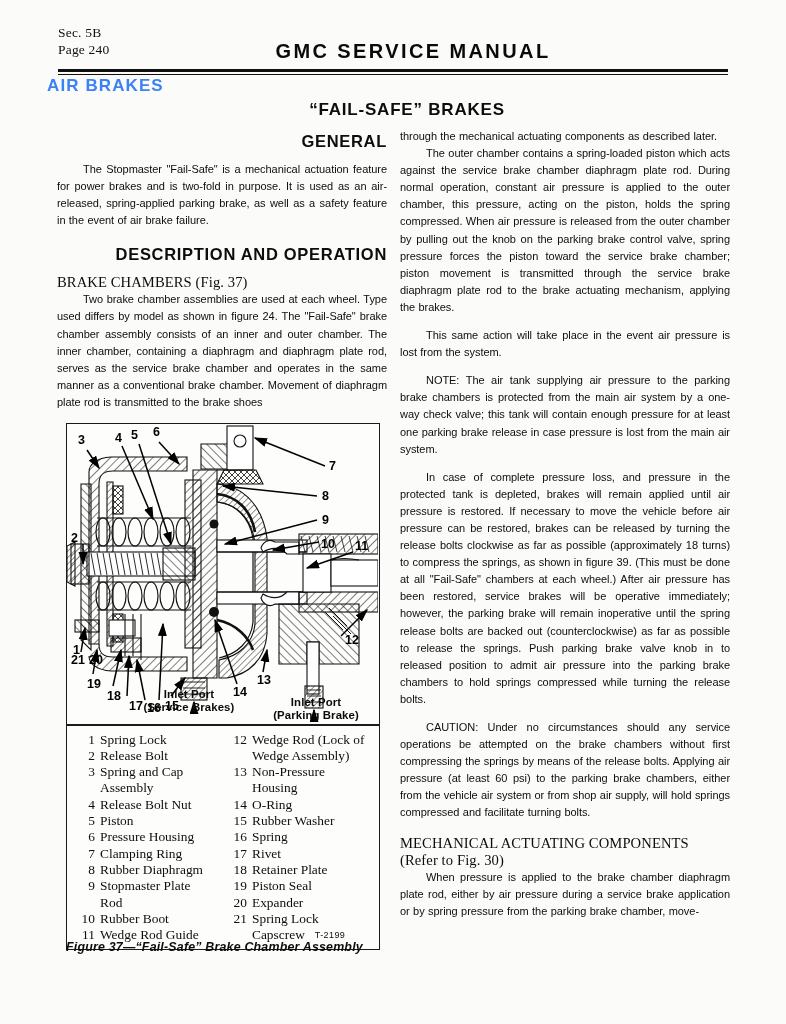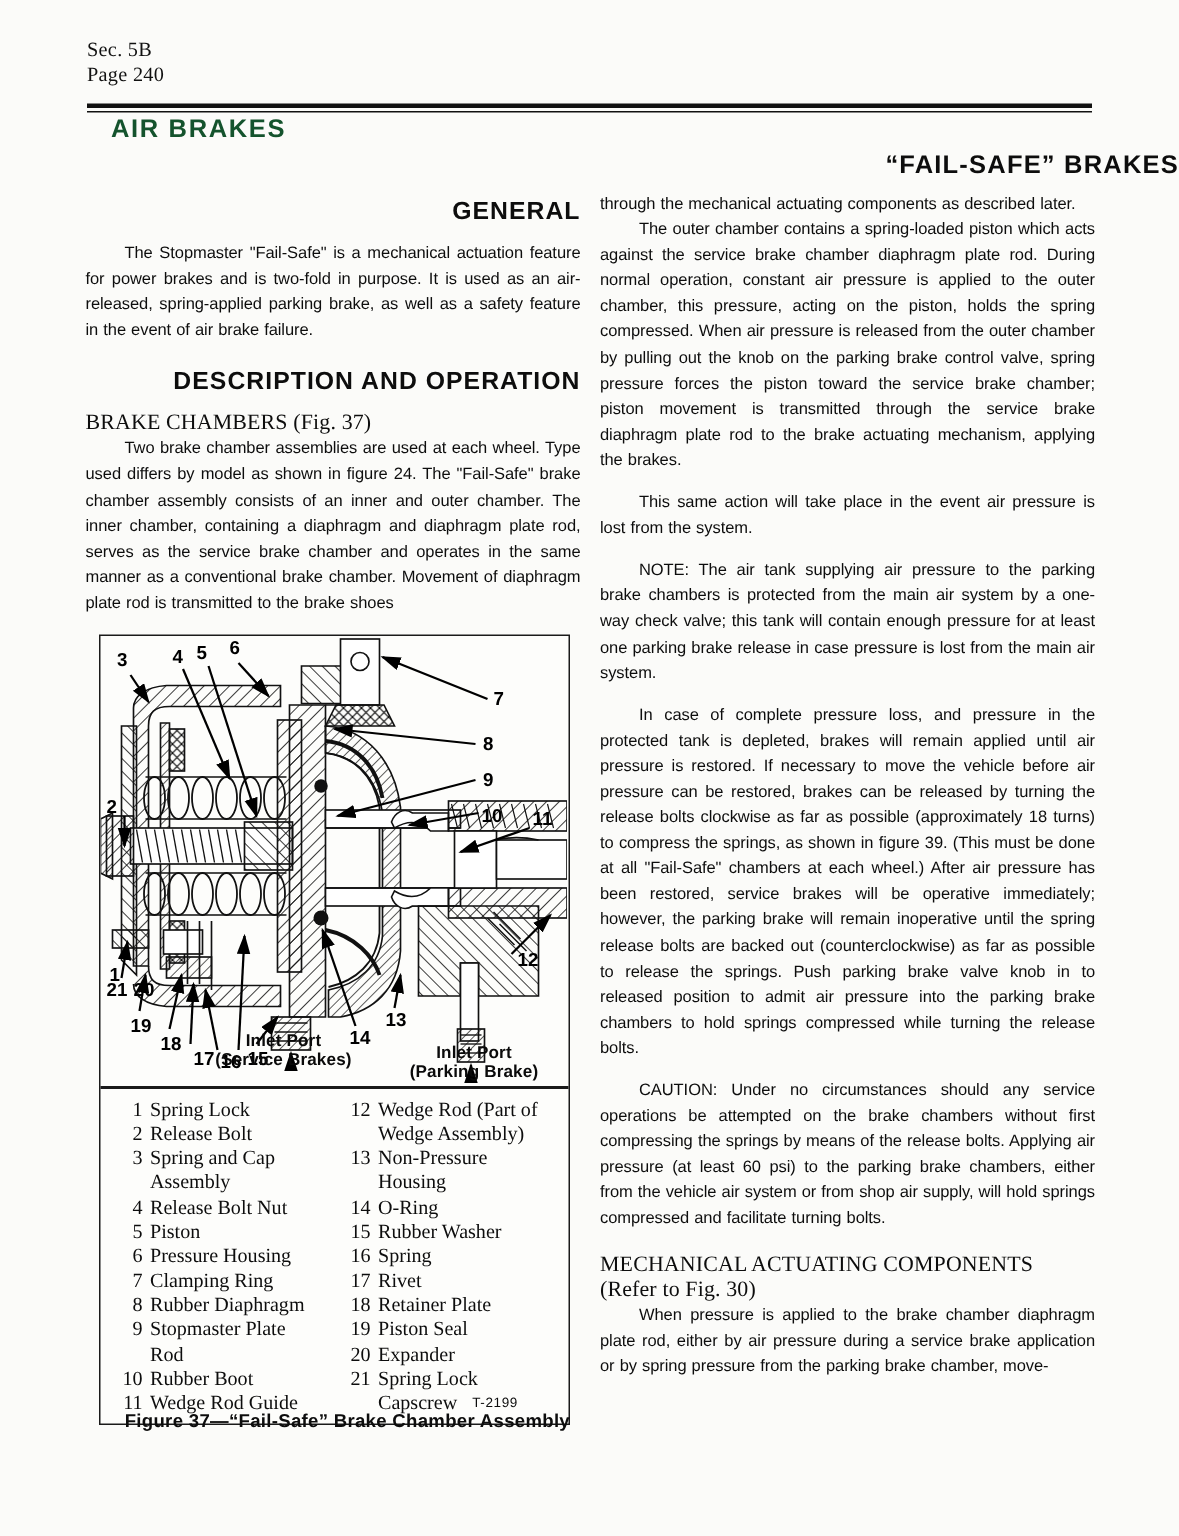--- a/index.html
+++ b/index.html
@@ -64,36 +64,36 @@
   .rule-thin {
     position: absolute;
     left: 0;
     right: 0;
     top: 50px;
     height: 1px;
     background: #111;
   }
   .section-name {
     position: absolute;
-    left: 74px;
+    left: 47px;
     top: 76px;
     font-family: "Liberation Sans", sans-serif;
     font-weight: bold;
     font-size: 17px;
     letter-spacing: 1.1px;
-    color: #14532d;
+    color: #3b82f6;
   }
 
   
   .article-title {
     position: absolute;
     left: 0;
     right: 0;
     top: 100px;
-    text-align: right;
+    text-align: center;
     font-family: "Liberation Sans", sans-serif;
     font-weight: bold;
     font-size: 17px;
     letter-spacing: 0.8px;
     padding-left: 28px;
   }
 
   
   .col {
     position: absolute;
@@ -188,43 +188,45 @@
   .part-cont { padding-left: 27px; }
   .part-code {
     font-family: "Liberation Sans", sans-serif;
     font-size: 9px;
     letter-spacing: 0.4px;
     margin-left: 10px;
     vertical-align: 1px;
   }
   .fig-caption {
     margin-top: 8px;
-    text-align: right;
+    text-align: left;
     font-family: "Liberation Sans", sans-serif;
     font-weight: bold;
+    font-style: italic;
     font-size: 12.4px;
     letter-spacing: 0.2px;
   }
   .fig-caption-wrap {
     position: absolute;
     left: 66px;
     top: 932px;
     width: 314px;
   }
 </style>
 </head>
 <body>
 
 <div class="page">
 
   <div class="head-zone">
     <div class="sec-line">
       <div>Sec. 5B</div>
       <div>Page 240</div>
     </div>
+    <div class="manual-title">GMC SERVICE MANUAL</div>
     <div class="rule-thick"></div>
     <div class="rule-thin"></div>
   </div>
   <div class="section-name">AIR BRAKES</div>
 
   <div class="article-title">“FAIL-SAFE” BRAKES</div>
 
   <div class="col col-left">
     <div class="h2">GENERAL</div>
     <p class="body">The Stopmaster "Fail-Safe" is a mechanical actuation feature for power brakes and is two-fold in purpose. It is used as an air-released, spring-applied parking brake, as well as a safety feature in the event of air brake failure.</p>
@@ -499,21 +501,21 @@
           </div>
         <div class="part-row">
             <span class="part-num">11</span>
             <span class="part-name">Wedge Rod Guide</span>
           </div>
       </div>
 
       <div class="parts-col right">
         <div class="part-row">
             <span class="part-num">12</span>
-            <span class="part-name">Wedge Rod (Part of</span>
+            <span class="part-name">Wedge Rod (Lock of</span>
           </div>
         <div class="part-cont">Wedge Assembly)</div>
         <div class="part-row">
             <span class="part-num">13</span>
             <span class="part-name">Non-Pressure</span>
           </div>
         <div class="part-cont">Housing</div>
         <div class="part-row">
             <span class="part-num">14</span>
             <span class="part-name">O-Ring</span>

